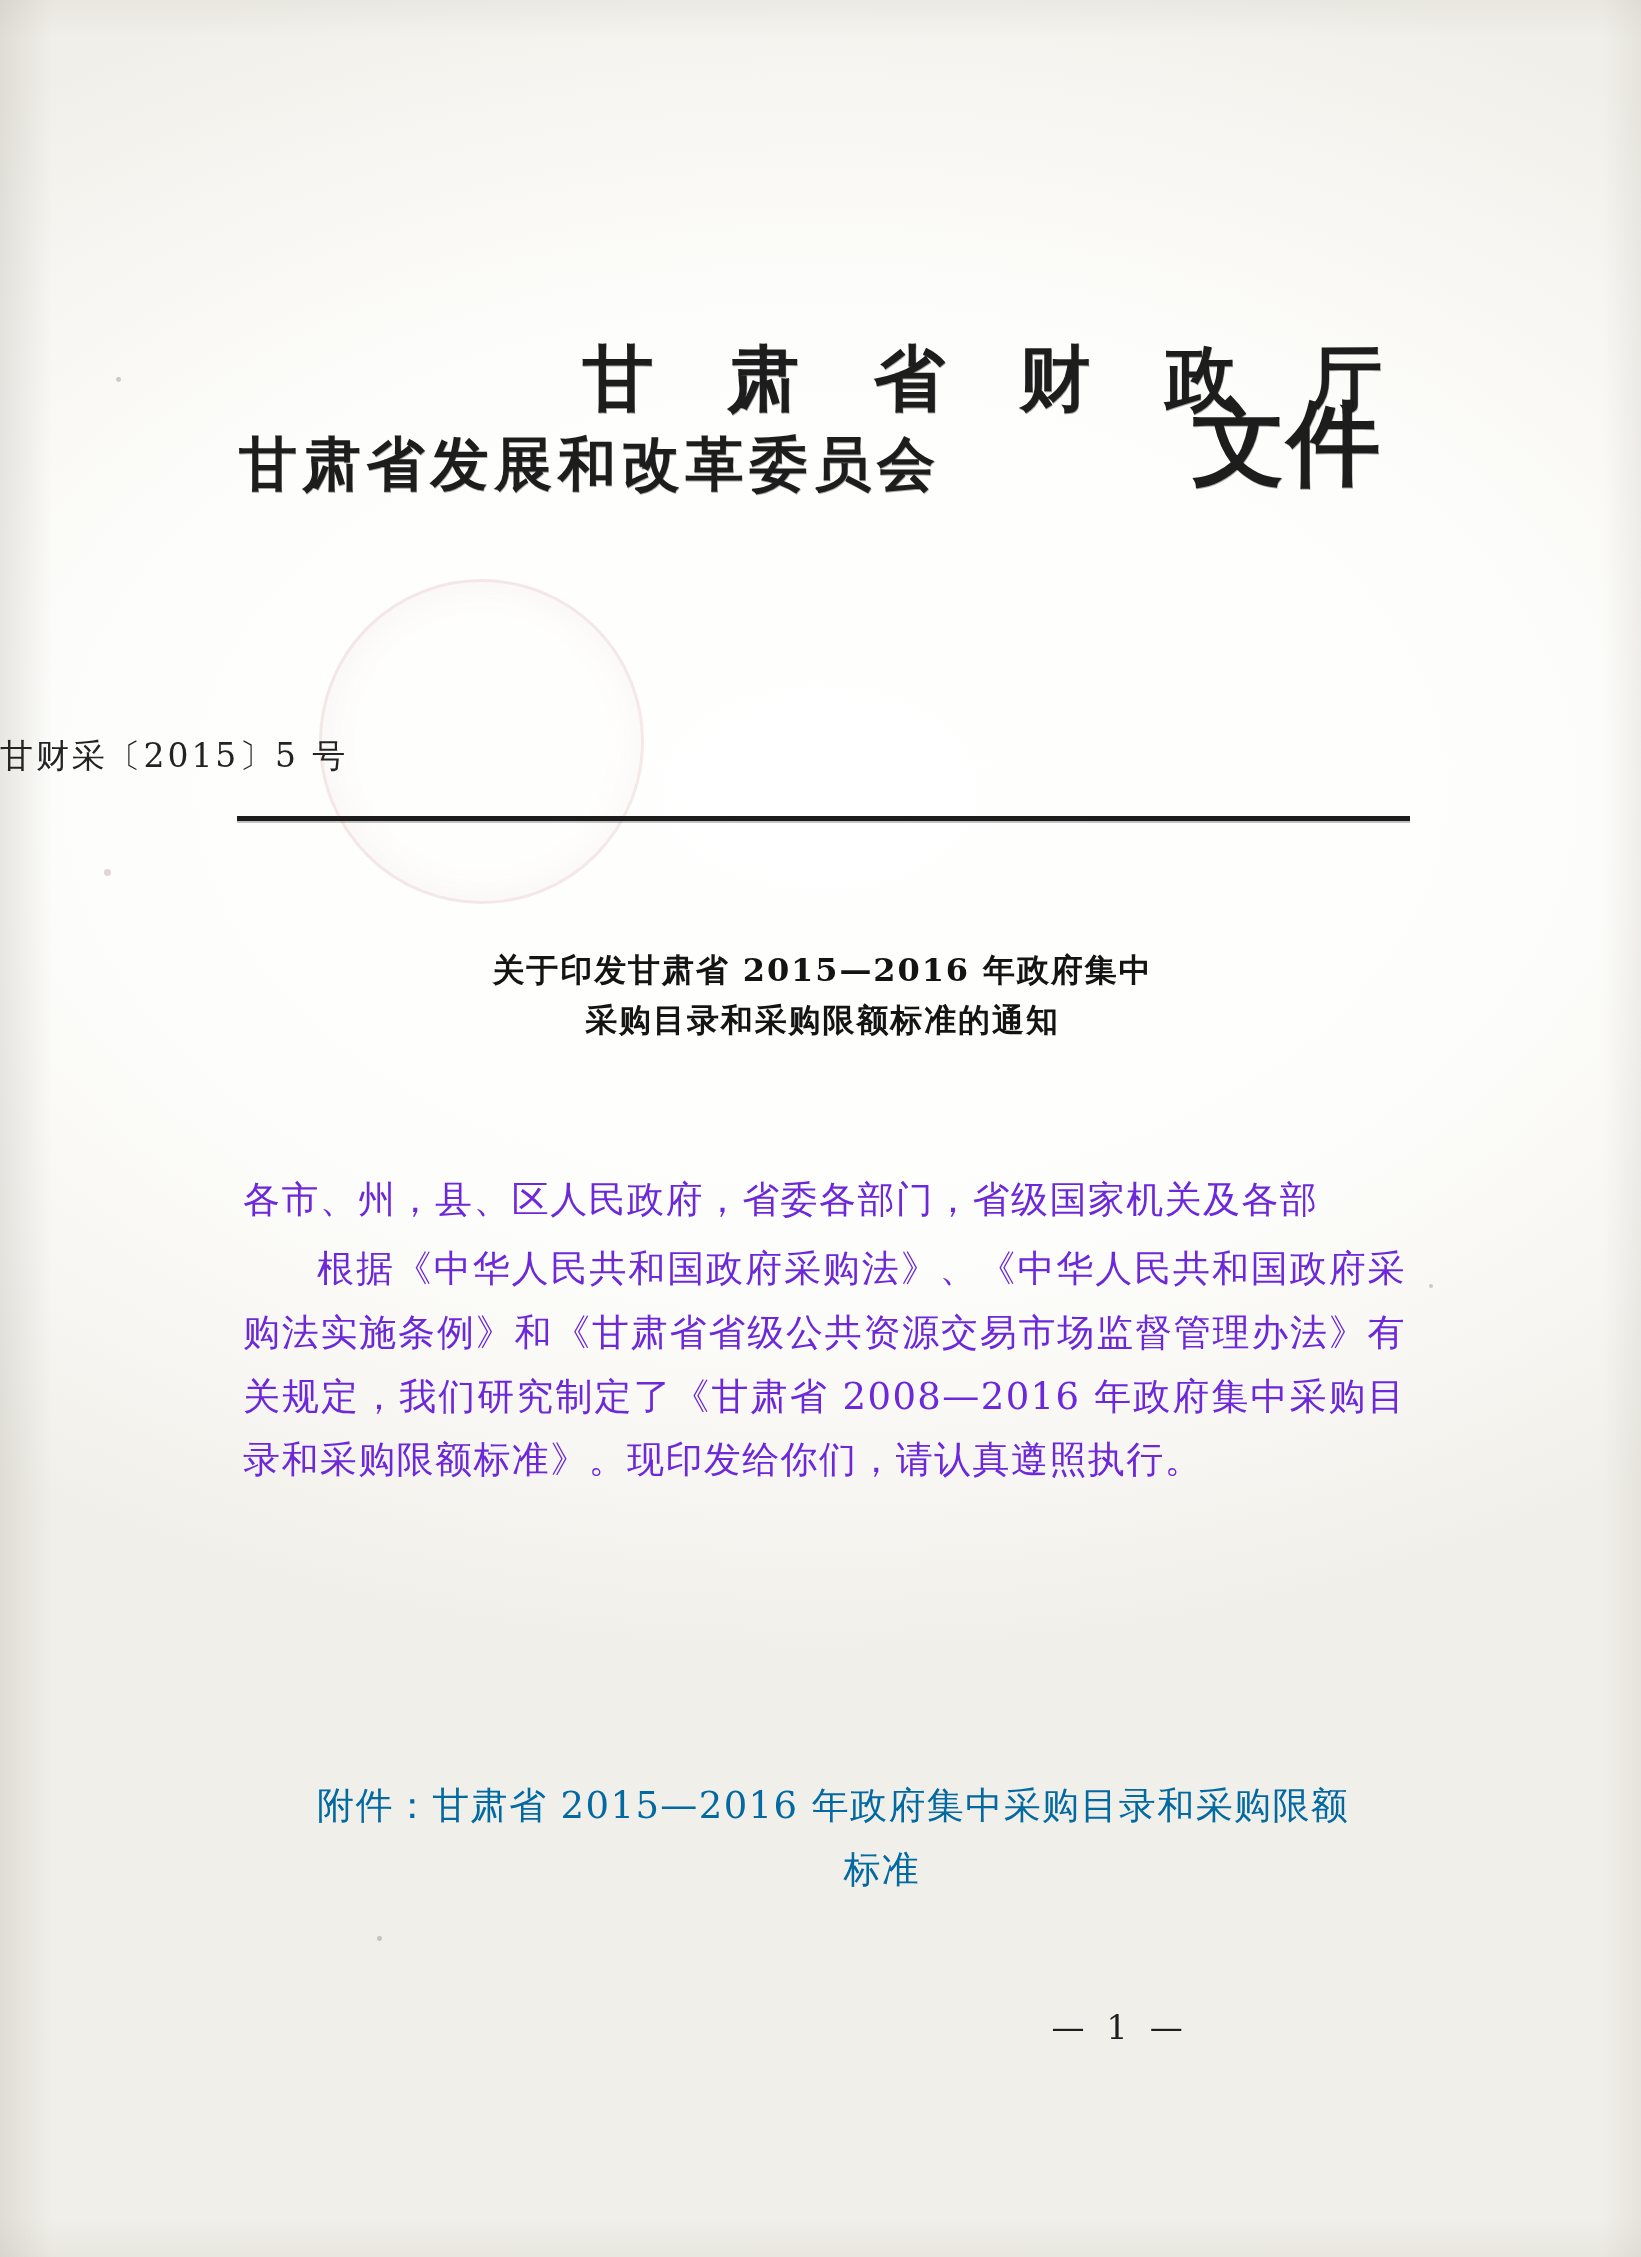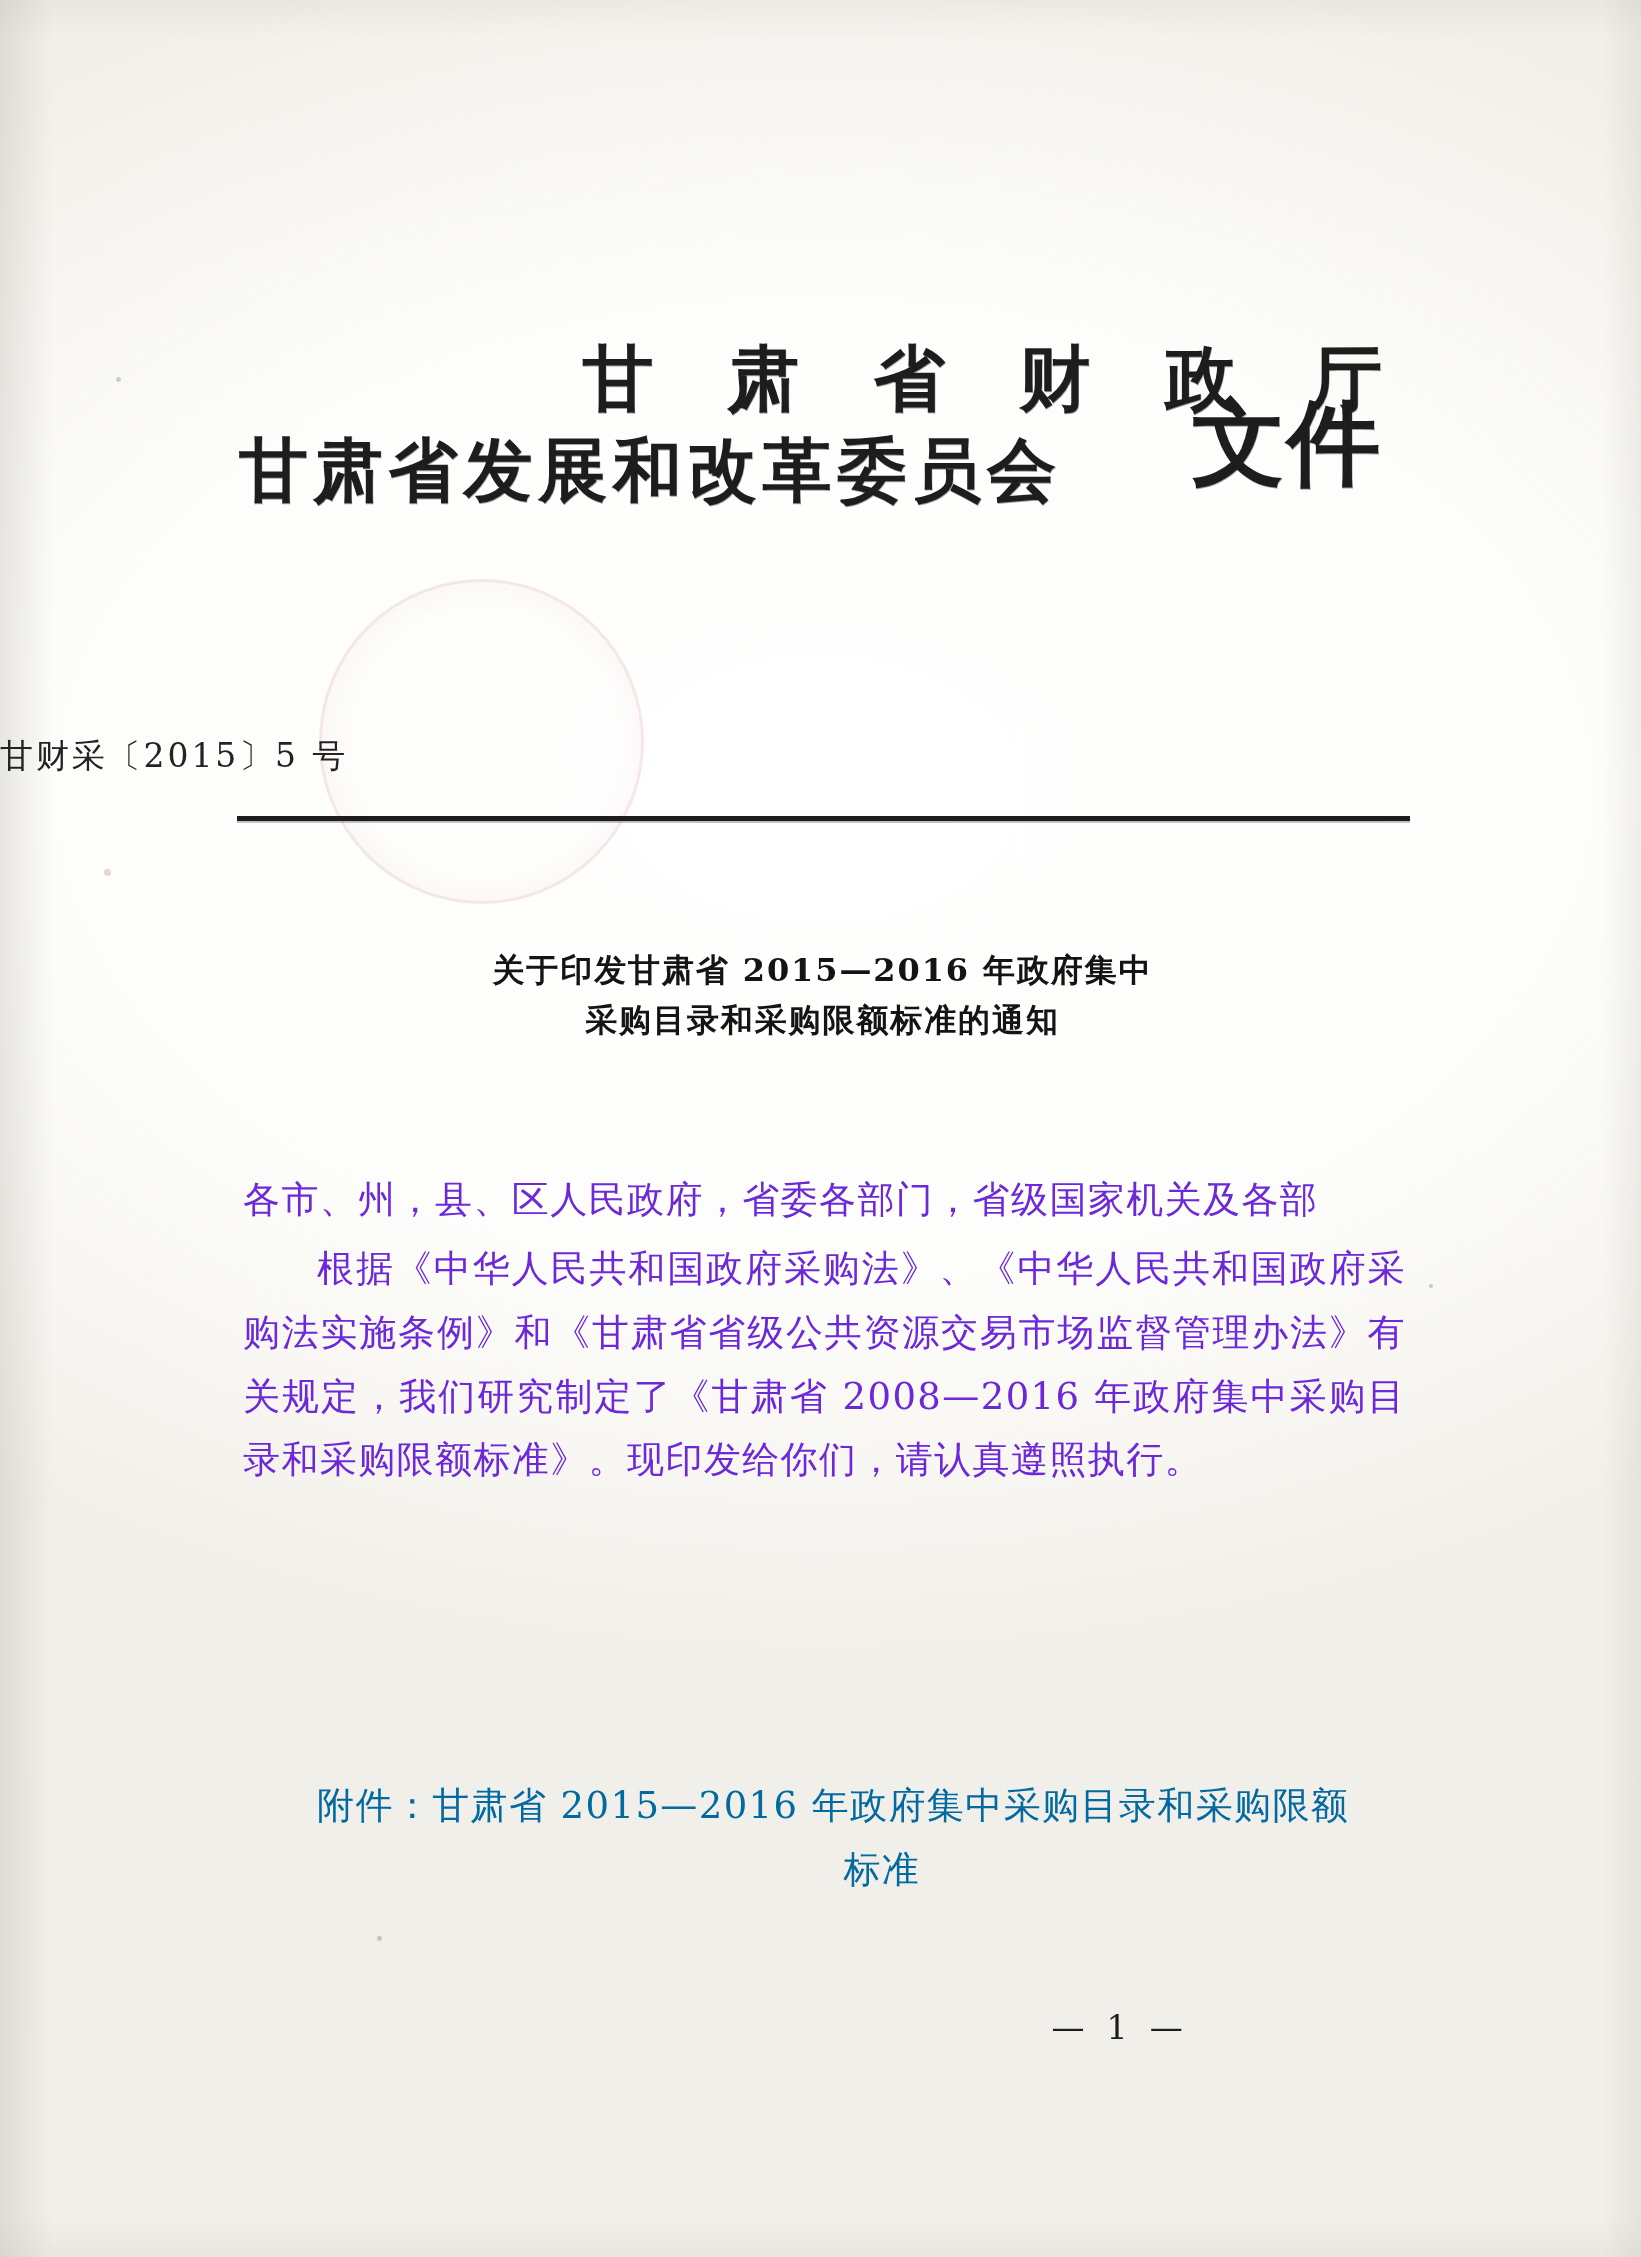--- a/index.html
+++ b/index.html
@@ -57,21 +57,21 @@
     white-space: nowrap;
     line-height: 1.0;
   }
   .mast-line-1 {
     font-size: 71px;
     letter-spacing: 25px;
     text-shadow: 0.5px 0.5px 0 rgba(0,0,0,0.35);
     text-align: right;
   }
   .mast-line-2 {
-    font-size: 69px;
+    font-size: 58px;
     letter-spacing: 5.8px;
     margin-top: 21px;
     text-shadow: 0.5px 0.5px 0 rgba(0,0,0,0.35);
   }
   .mast-suffix {
     position: absolute;
     left: 1192px;
     top: 396px;
     font-size: 93px;
     font-weight: bold;

